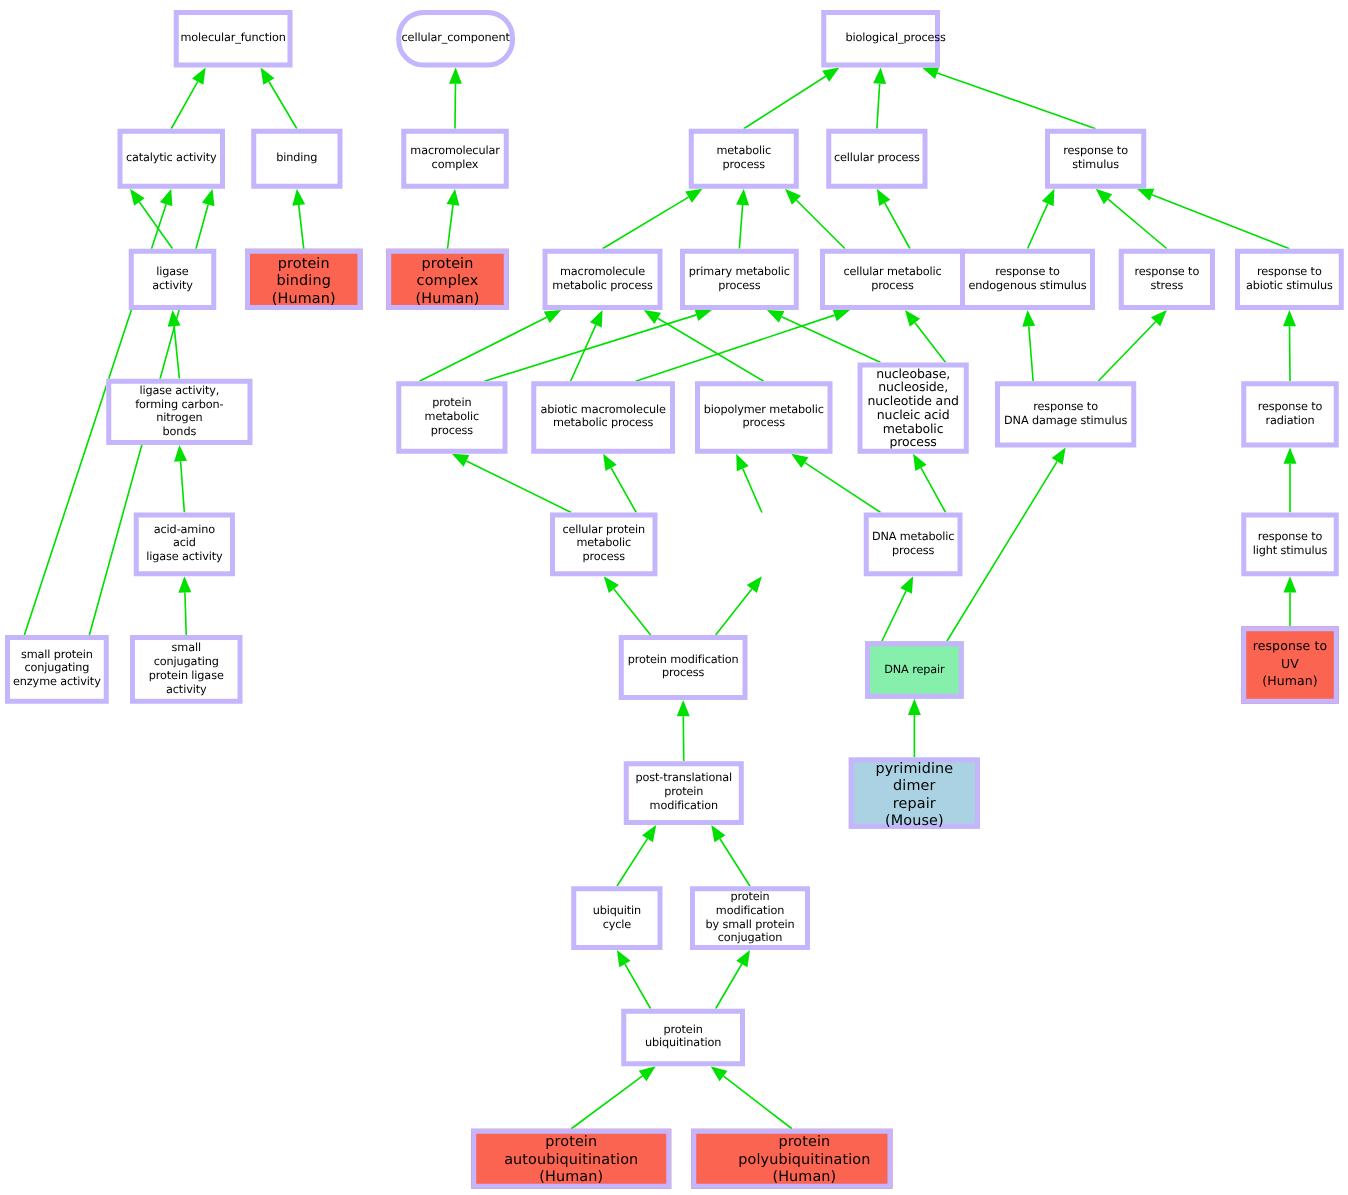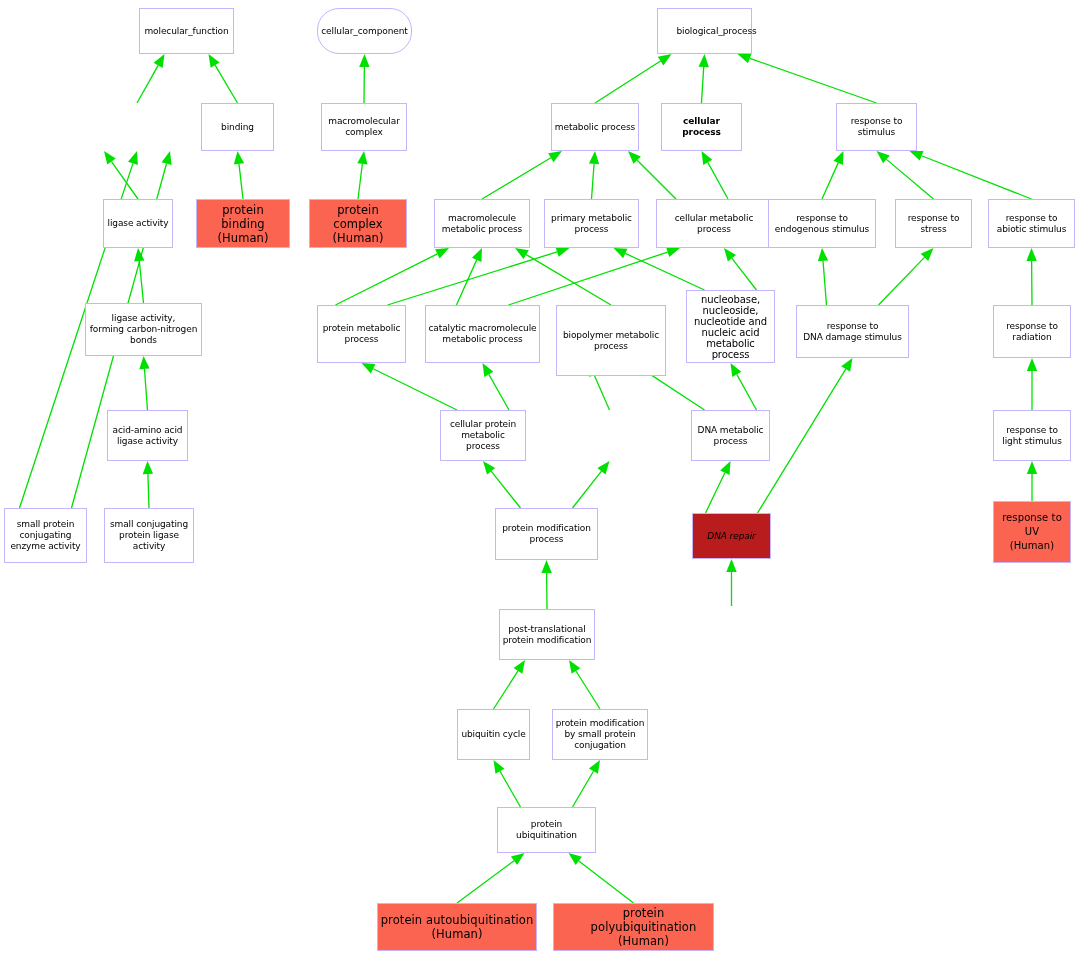--- a/index.html
+++ b/index.html
@@ -2,21 +2,21 @@
 <html><head>
 <meta charset="utf-8">
 <style>
   html,body{margin:0;padding:0;background:#ffffff;}
   body{font-family:"DejaVu Sans","Liberation Sans",sans-serif;}
   #canvas{position:relative;width:1078px;height:956px;background:#ffffff;overflow:hidden;}
   #edges{position:absolute;left:0;top:0;width:1078px;height:956px;pointer-events:none;}
   .node{
     position:absolute;
     box-sizing:border-box;
-    border:1px solid #c4b5fd;
+    border:4px solid #c4b5fd;
     background:#ffffff;
     display:flex;
     align-items:center;
     justify-content:center;
     text-align:center;
     font-size:9px;
     line-height:11px;
     color:#000000;
     letter-spacing:-0.1px;
     padding:0 2px;
@@ -227,25 +227,26 @@
         <polygon points="524.5,853 517.1489397497721,864.9164555635273 510.95857322326447,856.5594607527419" fill="#00e000"></polygon>
       </g>
       <g>
         <line x1="633.5" y1="903" x2="578.8041118583598" y2="860.926239891046" stroke="#00e000" stroke-width="1.3"></line>
         <polygon points="568.5,853 581.9746078147782,856.804595147702 575.6336159019413,865.0478846343899" fill="#00e000"></polygon>
       </g>
     </svg>
 <div class="node" style="left: 139px; top: 8px; width: 95px; height: 46px; background: rgb(255, 255, 255);">molecular_function</div>
     <div class="node" style="left: 317px; top: 8px; width: 95px; height: 46px; background: rgb(255, 255, 255); border-radius: 22px;">cellular_component</div>
     <div class="node" style="left: 657px; top: 8px; width: 95px; height: 46px; background: rgb(255, 255, 255); padding-left: 26px;">biological_process</div>
+    <div class="node" style="left: 94px; top: 103px; width: 86px; height: 48px; background: rgb(255, 255, 255);">catalytic activity</div>
     <div class="node" style="left: 201px; top: 103px; width: 73px; height: 48px; background: rgb(255, 255, 255);">binding</div>
     <div class="node" style="left: 321px; top: 103px; width: 86px; height: 48px; background: rgb(255, 255, 255);">macromolecular
 complex</div>
     <div class="node" style="left: 551px; top: 103px; width: 88px; height: 48px; background: rgb(255, 255, 255);">metabolic process</div>
-    <div class="node" style="left: 661px; top: 103px; width: 81px; height: 48px; background: rgb(255, 255, 255); font-weight: bold;">cellular process</div>
+    <div class="node" style="left: 661px; top: 103px; width: 81px; height: 48px; background: rgb(255, 255, 255);">cellular process</div>
     <div class="node" style="left: 836px; top: 103px; width: 81px; height: 48px; background: rgb(255, 255, 255);">response to
 stimulus</div>
     <div class="node" style="left: 103px; top: 199px; width: 70px; height: 49px; background: rgb(255, 255, 255);">ligase activity</div>
     <div class="node annotated" style="left: 196px; top: 199px; width: 94px; height: 49px; background: rgb(250, 100, 80);">protein binding
 (Human)</div>
     <div class="node annotated" style="left: 309px; top: 199px; width: 98px; height: 49px; background: rgb(250, 100, 80);">protein complex
 (Human)</div>
     <div class="node" style="left: 434px; top: 199px; width: 96px; height: 49px; background: rgb(255, 255, 255);">macromolecule
 metabolic process</div>
     <div class="node" style="left: 544px; top: 199px; width: 95px; height: 49px; background: rgb(255, 255, 255);">primary metabolic
@@ -256,23 +257,23 @@
 endogenous stimulus</div>
     <div class="node" style="left: 895px; top: 199px; width: 77px; height: 49px; background: rgb(255, 255, 255);">response to
 stress</div>
     <div class="node" style="left: 988px; top: 199px; width: 87px; height: 49px; background: rgb(255, 255, 255);">response to
 abiotic stimulus</div>
     <div class="node" style="left: 85px; top: 303px; width: 117px; height: 53px; background: rgb(255, 255, 255);">ligase activity,
 forming carbon-nitrogen
 bonds</div>
     <div class="node" style="left: 317px; top: 305px; width: 89px; height: 58px; background: rgb(255, 255, 255);">protein metabolic
 process</div>
-    <div class="node" style="left: 425px; top: 305px; width: 115px; height: 58px; background: rgb(255, 255, 255);">catalytic macromolecule
+    <div class="node" style="left: 425px; top: 305px; width: 115px; height: 58px; background: rgb(255, 255, 255);">abiotic macromolecule
 metabolic process</div>
-    <div class="node" style="left: 556px; top: 305px; width: 110px; height: 71px; background: rgb(255, 255, 255);">biopolymer metabolic
+    <div class="node" style="left: 556px; top: 305px; width: 110px; height: 58px; background: rgb(255, 255, 255);">biopolymer metabolic
 process</div>
     <div class="node big" style="left: 686px; top: 290px; width: 89px; height: 73px; background: rgb(255, 255, 255);">nucleobase,
 nucleoside,
 nucleotide and
 nucleic acid
 metabolic process</div>
     <div class="node" style="left: 796px; top: 305px; width: 113px; height: 53px; background: rgb(255, 255, 255);">response to
 DNA damage stimulus</div>
     <div class="node" style="left: 993px; top: 305px; width: 78px; height: 53px; background: rgb(255, 255, 255);">response to
 radiation</div>
@@ -285,26 +286,29 @@
     <div class="node" style="left: 993px; top: 410px; width: 78px; height: 51px; background: rgb(255, 255, 255);">response to
 light stimulus</div>
     <div class="node" style="left: 4px; top: 508px; width: 83px; height: 55px; background: rgb(255, 255, 255);">small protein
 conjugating
 enzyme activity</div>
     <div class="node" style="left: 104px; top: 508px; width: 90px; height: 55px; background: rgb(255, 255, 255);">small conjugating
 protein ligase
 activity</div>
     <div class="node" style="left: 495px; top: 508px; width: 103px; height: 52px; background: rgb(255, 255, 255);">protein modification
 process</div>
-    <div class="node" style="left: 692px; top: 513px; width: 79px; height: 46px; background: #b91c1c; font-style: italic;">DNA repair</div>
+    <div class="node" style="left: 692px; top: 513px; width: 79px; height: 46px; background: #86efac;">DNA repair</div>
     <div class="node annotated big" style="left: 993px; top: 501px; width: 78px; height: 62px; background: rgb(250, 100, 80);">response to
 UV
 (Human)</div>
     <div class="node" style="left: 499px; top: 609px; width: 96px; height: 51px; background: rgb(255, 255, 255);">post-translational
 protein modification</div>
+    <div class="node annotated" style="left: 679px; top: 606px; width: 105px; height: 57px; background: rgb(170, 210, 226);">pyrimidine dimer
+repair
+(Mouse)</div>
     <div class="node" style="left: 457px; top: 709px; width: 73px; height: 51px; background: rgb(255, 255, 255);">ubiquitin cycle</div>
     <div class="node" style="left: 552px; top: 709px; width: 96px; height: 51px; background: rgb(255, 255, 255);">protein modification
 by small protein
 conjugation</div>
     <div class="node" style="left: 497px; top: 807px; width: 99px; height: 46px; background: rgb(255, 255, 255);">protein ubiquitination</div>
     <div class="node annotated" style="left: 377px; top: 903px; width: 160px; height: 48px; background: rgb(250, 100, 80);">protein autoubiquitination
 (Human)</div>
     <div class="node annotated" style="left: 553px; top: 903px; width: 161px; height: 48px; background: rgb(250, 100, 80); padding-left: 22px;">protein polyubiquitination
 (Human)</div>
   </div>

